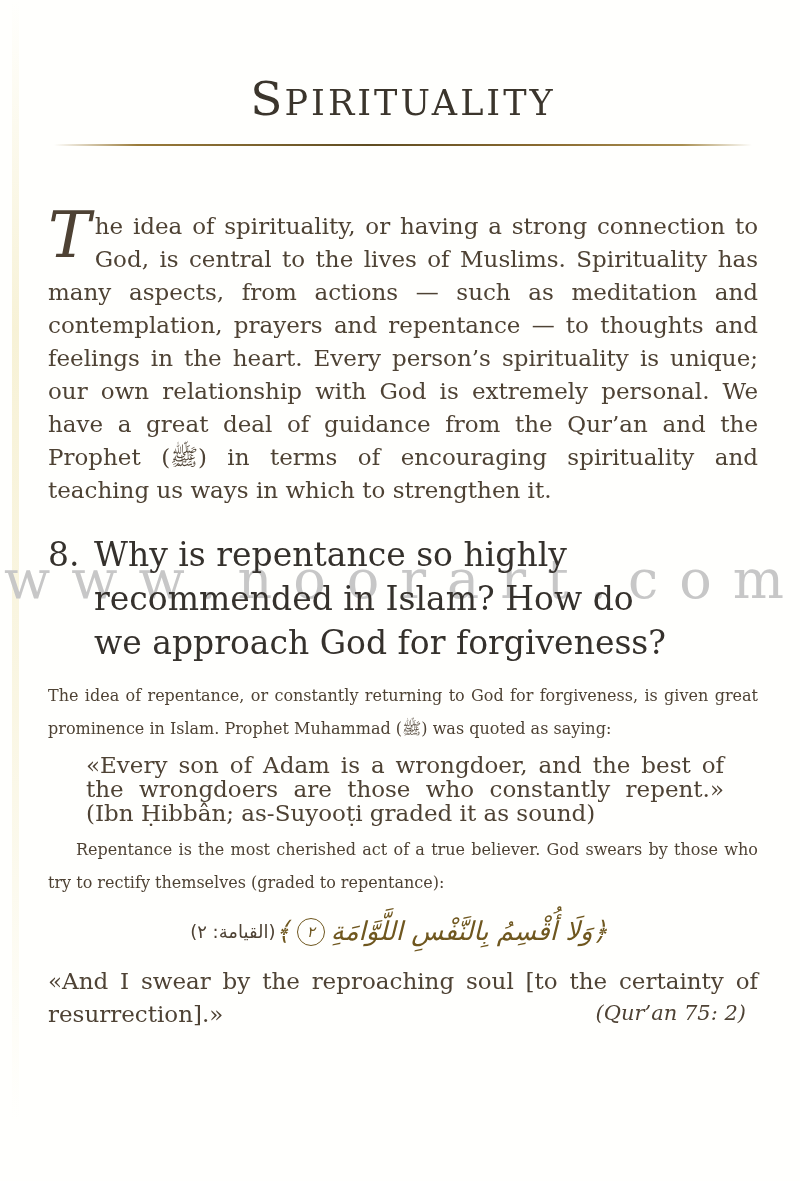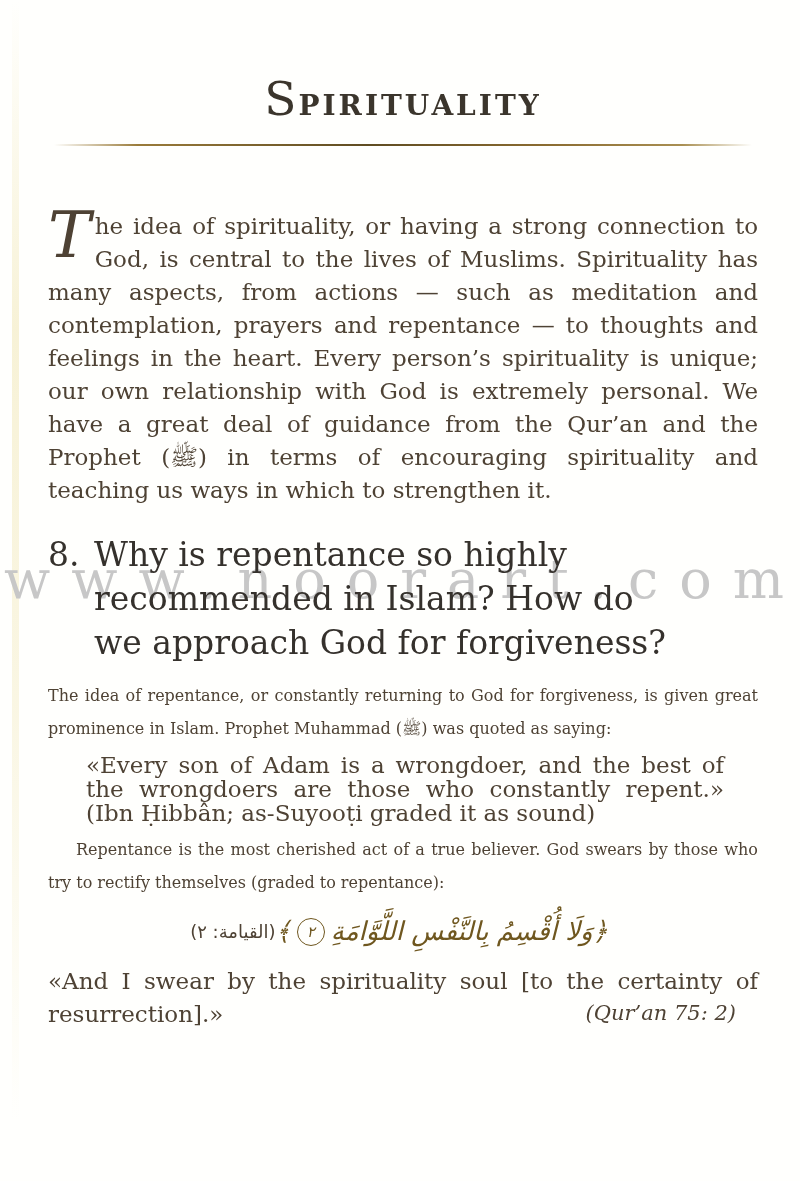--- a/index.html
+++ b/index.html
@@ -43,21 +43,21 @@
   }
   .title {
     margin: 0;
     text-align: center;
     font-weight: normal;
     color: #3b352c;
     line-height: 58px;
     height: 58px;
   }
   .title-initial { font-size: 47px; letter-spacing: 2px; }
-  .title-rest   { font-size: 28px; letter-spacing: 3px; font-weight: bold; }
+  .title-rest   { font-size: 35px; letter-spacing: 3px; }
   .rule {
     margin: 16px auto 0 auto;
     width: 698px;
     height: 2px;
     background: linear-gradient(to right,
       rgba(138,107,48,0) 0%,
       #9a7b3a 12%,
       #5f4c22 45%,
       #8a6b30 70%,
       #a98f52 90%,
@@ -133,21 +133,21 @@
   }
   .translation {
     position: relative;
     margin-top: 8px;
     font-size: 23px;
     line-height: 33px;
     text-align: justify;
   }
   .citation {
     position: absolute;
-    right: 22px;
+    right: 12px;
     bottom: 1px;
     font-style: italic;
     font-size: 21px;
     color: #4e4234;
   }
 </style>
 </head>
 <body>
 
 <div class="page">
@@ -177,16 +177,16 @@
 
     <p class="hadith">«Every son of Adam is a wrongdoer, and the best of the wrongdoers are those who constantly repent.» (Ibn Ḥibbân; as-Suyooṭi graded it as sound)</p>
 
     <p class="para indent">Repentance is the most cherished act of a true believer. God swears by those who try to rectify themselves (graded to repentance):</p>
 
     <div class="verse-row">
       <span class="verse-ref">(القيامة: ٢)</span>
       <span class="verse-arabic" dir="rtl"><span>﴿</span><span>وَلَا أُقْسِمُ بِالنَّفْسِ اللَّوَّامَةِ</span><span class="ayah-badge">٢</span><span>﴾</span></span>
     </div>
 
-    <p class="translation"><span>«And I swear by the spirituality soul [to the certainty of resurrection].»</span><span class="citation">(Qur’an 75: 2)</span></p>
+    <p class="translation"><span>«And I swear by the reproaching soul [to the certainty of resurrection].»</span><span class="citation">(Qur’an 75: 2)</span></p>
 
   </div>
 </div>
 
 </body></html>

